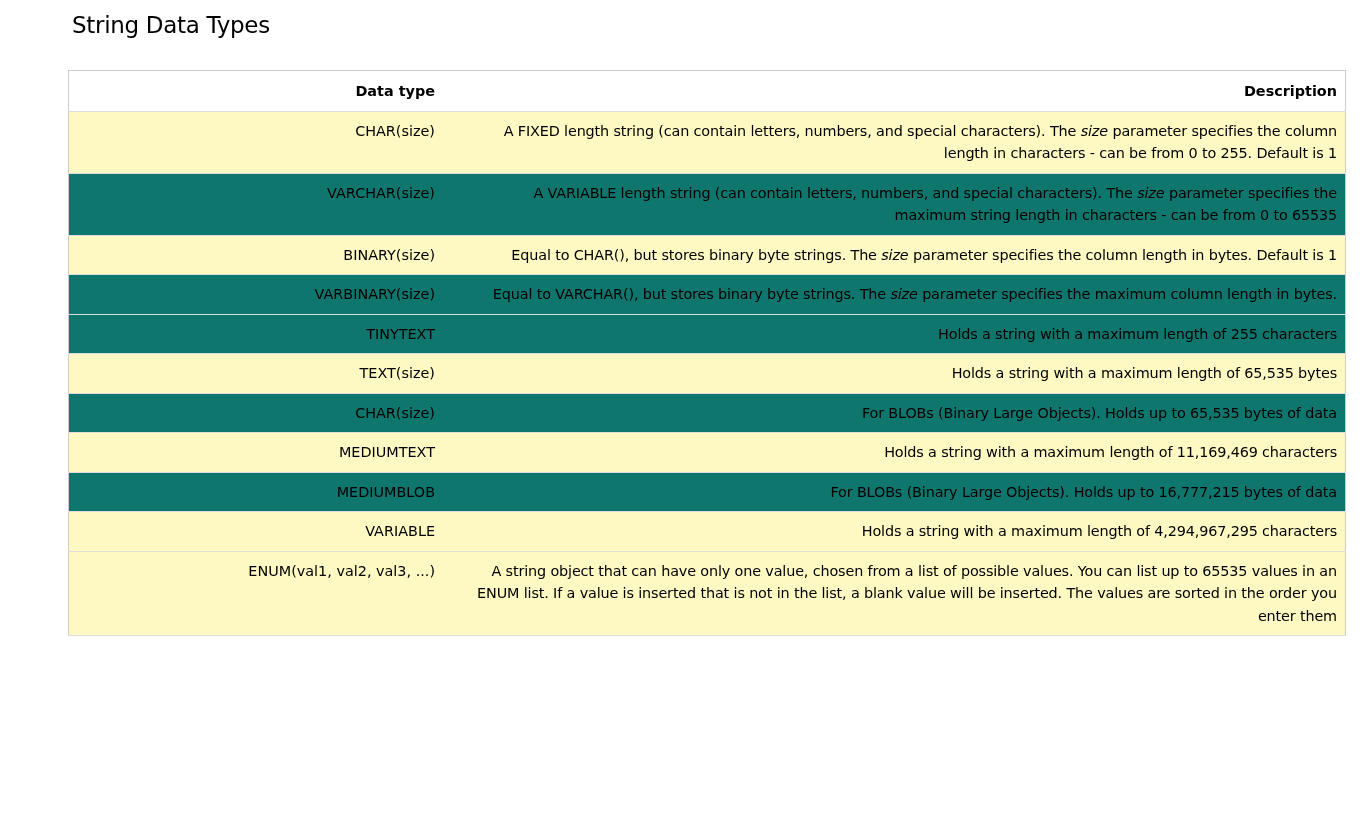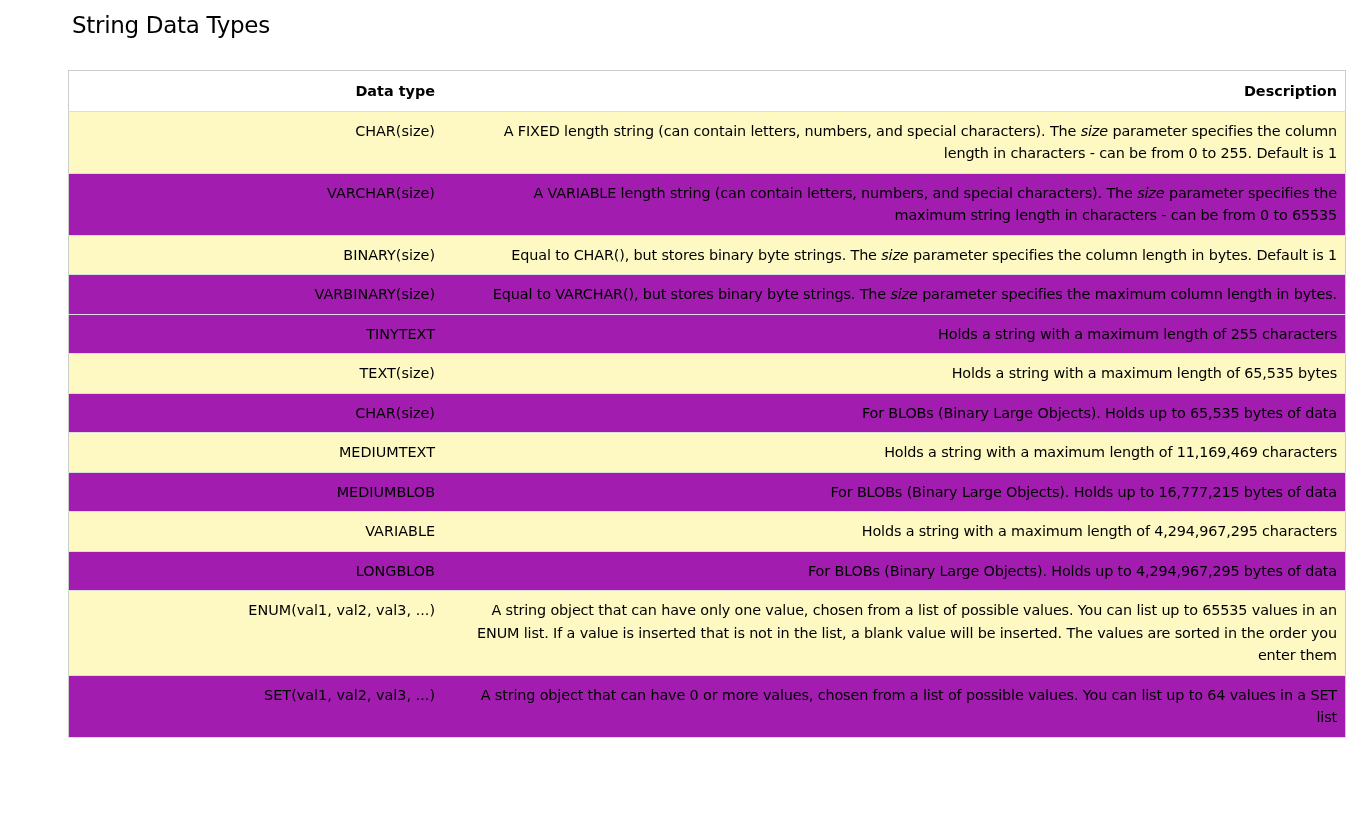--- a/index.html
+++ b/index.html
@@ -24,21 +24,21 @@
     line-height: 22.5px;
   }
   table.types th, table.types td {
     text-align: right; vertical-align: top;
     padding: 8px 8px 8px 16px;
     border-bottom: 1px solid #dddddd;
   }
   table.types th { font-weight: bold; height: 22px; padding-top: 9px; padding-bottom: 8px; }
   table.types td.type-col { width: 350px; }
   table.types tr.alt td { background: #fef9c3; }
-  table.types tr.plain td { background: #a21caf; padding-left: 16px; }
+  table.types tr.plain td { background: #0f766e; padding-left: 16px; }
   table.types td .desc { letter-spacing: -0.15px; }
   table.types td em { font-style: italic; }
 </style>
 </head>
 <body>
 
 <h2 class="page-title">String Data Types</h2>
 
 <table class="types">
   <thead>
@@ -81,26 +81,18 @@
       <td><span class="desc">Holds a string with a maximum length of 11,169,469 characters</span></td>
     </tr>
     <tr class="plain">
       <td class="type-col">MEDIUMBLOB</td>
       <td><span class="desc">For BLOBs (Binary Large Objects). Holds up to 16,777,215 bytes of data</span></td>
     </tr>
     <tr class="alt">
       <td class="type-col">VARIABLE</td>
       <td><span class="desc">Holds a string with a maximum length of 4,294,967,295 characters</span></td>
     </tr>
-    <tr class="plain">
-      <td class="type-col">LONGBLOB</td>
-      <td><span class="desc">For BLOBs (Binary Large Objects). Holds up to 4,294,967,295 bytes of data</span></td>
-    </tr>
     <tr class="alt">
       <td class="type-col">ENUM(val1, val2, val3, ...)</td>
       <td><span class="desc">A string object that can have only one value, chosen from a list of possible values. You can list up to 65535 values in an ENUM list. If a value is inserted that is not in the list, a blank value will be inserted. The values are sorted in the order you enter them</span></td>
-    </tr>
-    <tr class="plain">
-      <td class="type-col">SET(val1, val2, val3, ...)</td>
-      <td><span class="desc">A string object that can have 0 or more values, chosen from a list of possible values. You can list up to 64 values in a SET list</span></td>
     </tr>
   </tbody>
 </table>
 
 </body></html>

